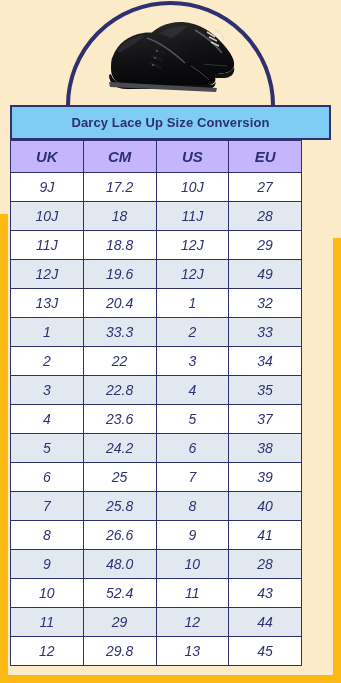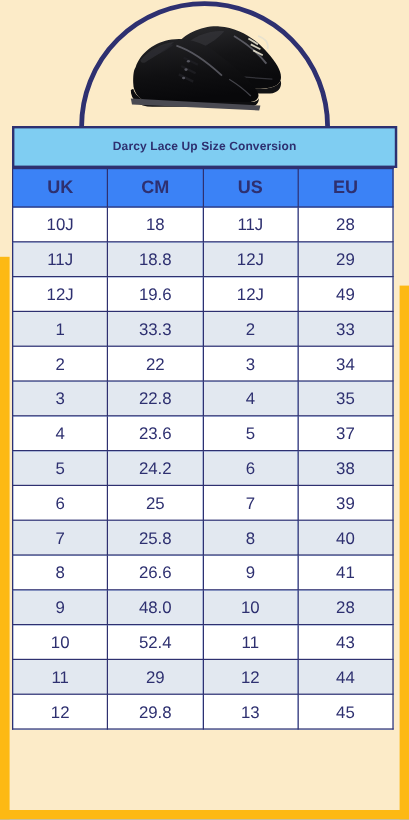--- a/index.html
+++ b/index.html
@@ -86,30 +86,31 @@
   }
 
   .title-bar {
     background: #7FCDF2;
     border: 2px solid #2E3070;
     box-sizing: border-box;
     height: 35px;
     line-height: 31px;
     text-align: center;
     color: #2E3070;
-    font-size: 10px;
+    font-size: 13px;
     font-weight: bold;
     letter-spacing: .1px;
   }
 
   table.size-table {
     border-collapse: collapse;
-    width: 318px;
+    width: 292px;
     table-layout: fixed;
-    background: #3b82f6;
+    background: #c4b5fd;
+    font-style: italic;
   }
   table.size-table th,
   table.size-table td {
     border: 1px solid #2E3070;
     text-align: center;
     color: #2E3070;
     height: 28px;
     font-size: 14px;
     padding: 0;
   }
@@ -190,38 +191,50 @@
     <thead>
       <tr>
         <th>UK</th>
         <th>CM</th>
         <th>US</th>
         <th>EU</th>
       </tr>
     </thead>
     <tbody>
         <tr>
+          <td>9J</td>
+          <td>17.2</td>
+          <td>10J</td>
+          <td>27</td>
+        </tr>
+        <tr>
           <td>10J</td>
           <td>18</td>
           <td>11J</td>
           <td>28</td>
         </tr>
         <tr>
           <td>11J</td>
           <td>18.8</td>
           <td>12J</td>
           <td>29</td>
         </tr>
         <tr>
           <td>12J</td>
           <td>19.6</td>
           <td>12J</td>
           <td>49</td>
         </tr>
         <tr>
+          <td>13J</td>
+          <td>20.4</td>
+          <td>1</td>
+          <td>32</td>
+        </tr>
+        <tr>
           <td>1</td>
           <td>33.3</td>
           <td>2</td>
           <td>33</td>
         </tr>
         <tr>
           <td>2</td>
           <td>22</td>
           <td>3</td>
           <td>34</td>

